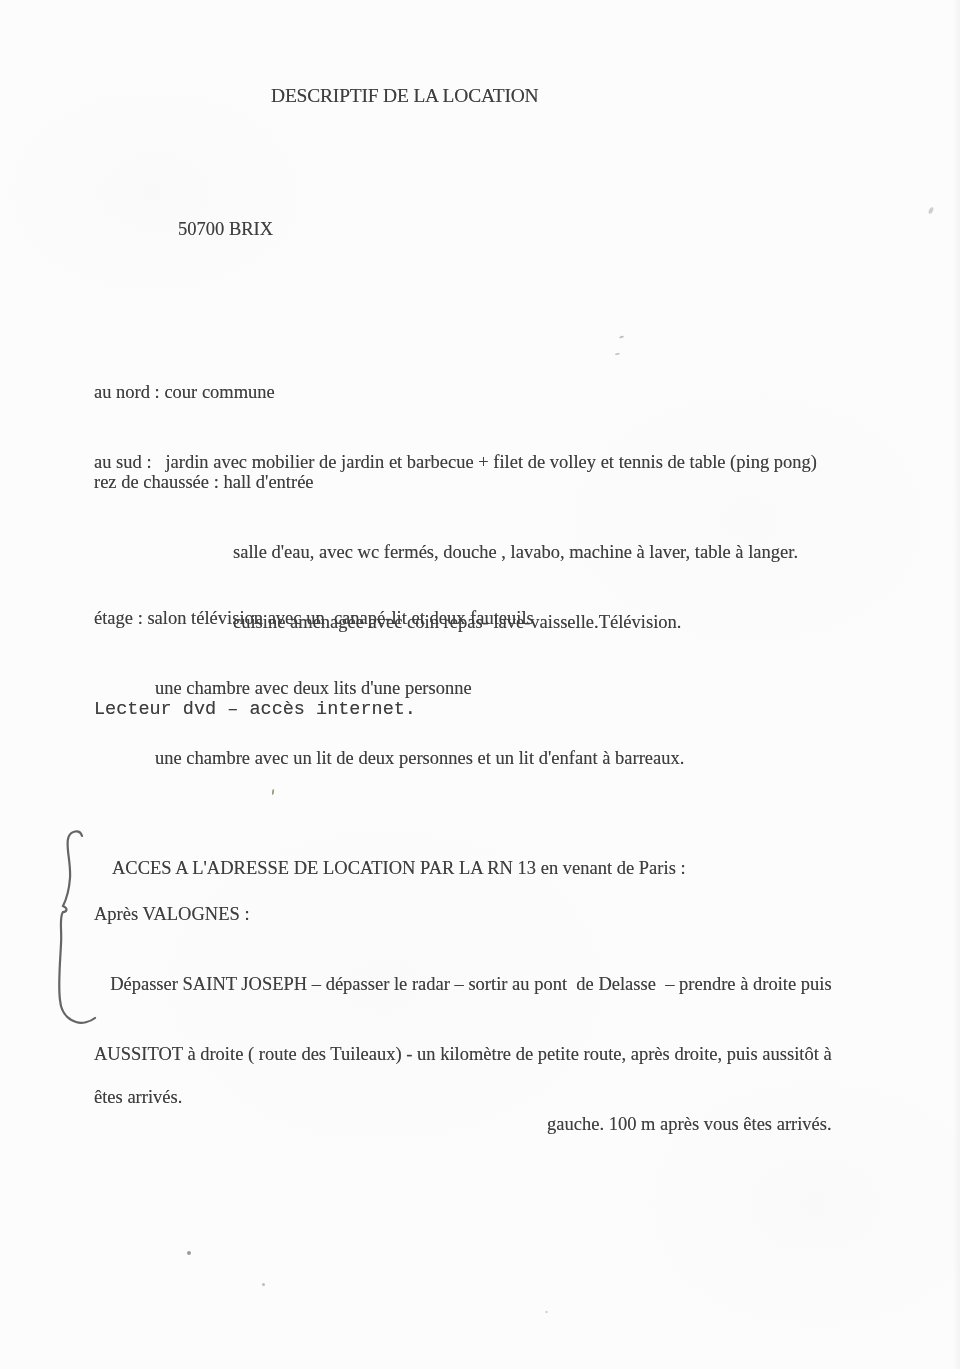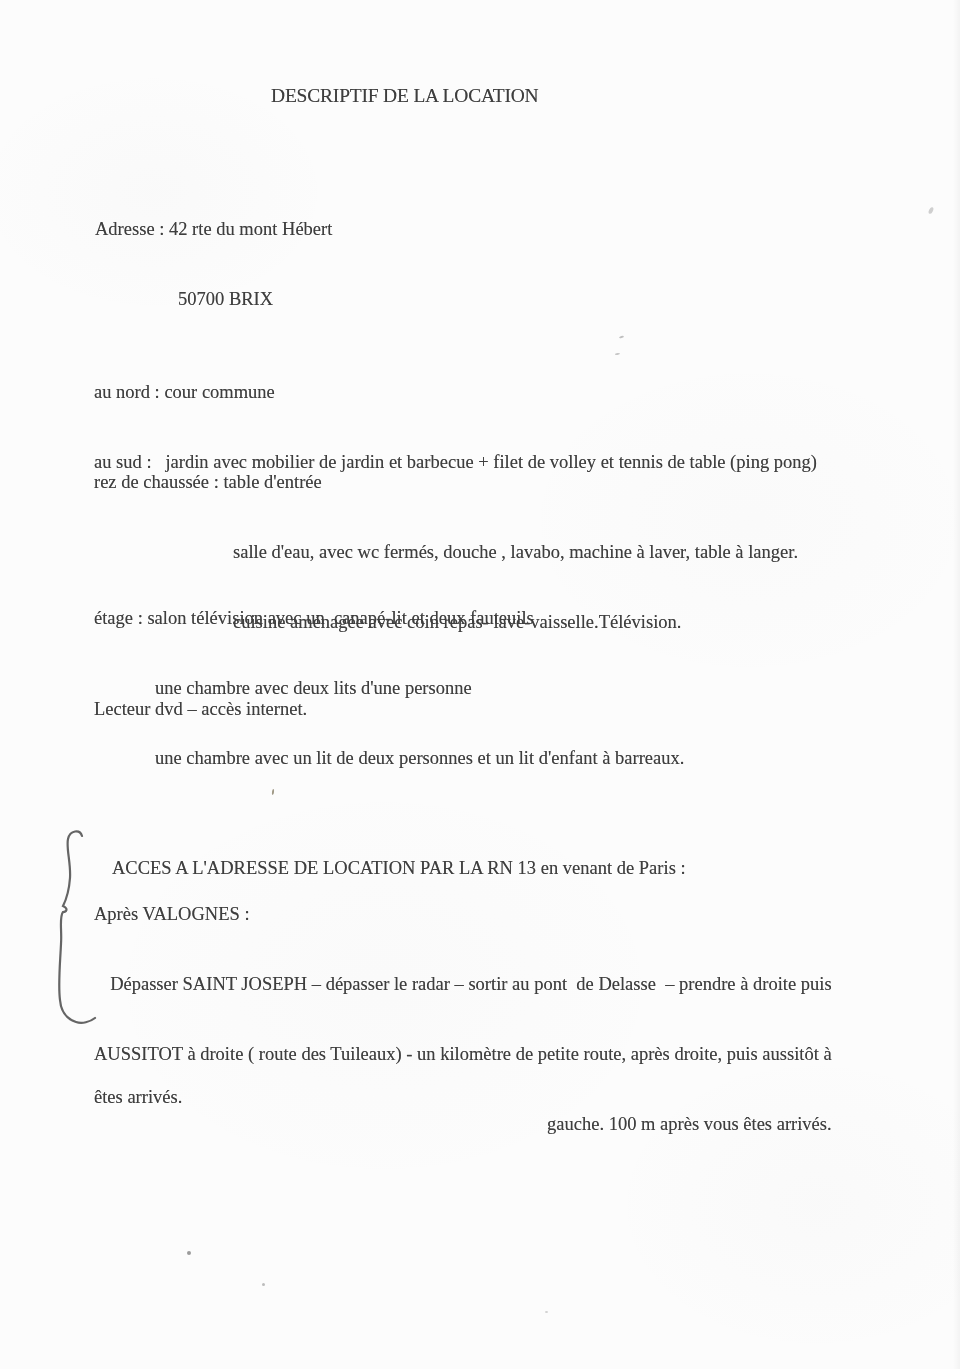--- a/index.html
+++ b/index.html
@@ -40,42 +40,41 @@
   }
 </style>
 </head>
 <body>
 
 <div class="page">
 
   <div class="txt title" style="left:271px; top:84px;">DESCRIPTIF DE LA LOCATION</div>
 
   <div class="txt" style="left:95px; top:171px;">
-    <div class="line">Adresse : 42 rte du mont Hébert</div>
     <div class="line addr-indent">50700 BRIX</div>
   </div>
 
   <div class="txt" style="left:94px; top:334px;">
     <div class="line">au nord : cour commune</div>
     <div class="line">au sud :   jardin avec mobilier de jardin et barbecue + filet de volley et tennis de table (ping pong)</div>
   </div>
 
   <div class="txt" style="left:94px; top:424px;">
-    <div class="line">rez de chaussée : table d'entrée</div>
+    <div class="line">rez de chaussée : hall d'entrée</div>
     <div class="line ground-indent">salle d'eau, avec wc fermés, douche , lavabo, machine à laver, table à langer.</div>
     <div class="line ground-indent">cuisine aménagée avec coin repas- lave-vaisselle.Télévision.</div>
   </div>
 
   <div class="txt" style="left:94px; top:560px;">
     <div class="line">étage : salon télévision avec un  canapé-lit et deux fauteuils</div>
     <div class="line floor-indent">une chambre avec deux lits d'une personne</div>
     <div class="line floor-indent">une chambre avec un lit de deux personnes et un lit d'enfant à barreaux.</div>
   </div>
 
-  <div class="txt" style="left:94px; top:698px;">Lecteur dvd – accès internet.</div>
+  <div class="txt" style="left:94px; top:698px;font-family:Liberation Mono, monospace;">Lecteur dvd – accès internet.</div>
 
   <div class="txt" style="left:112px; top:857px;">ACCES A L'ADRESSE DE LOCATION PAR LA RN 13 en venant de Paris :</div>
 
   <div class="txt" style="left:94px; top:903px;text-align:center;">Après VALOGNES :</div>
 
   <div class="txt" style="left:94px; top:926px;text-align:right;">
     <div class="line">Dépasser SAINT JOSEPH – dépasser le radar – sortir au pont  de Delasse  – prendre à droite puis</div>
     <div class="line">AUSSITOT à droite ( route des Tuileaux) - un kilomètre de petite route, après droite, puis aussitôt à</div>
     <div class="line">gauche. 100 m après vous êtes arrivés.</div>
   </div>

